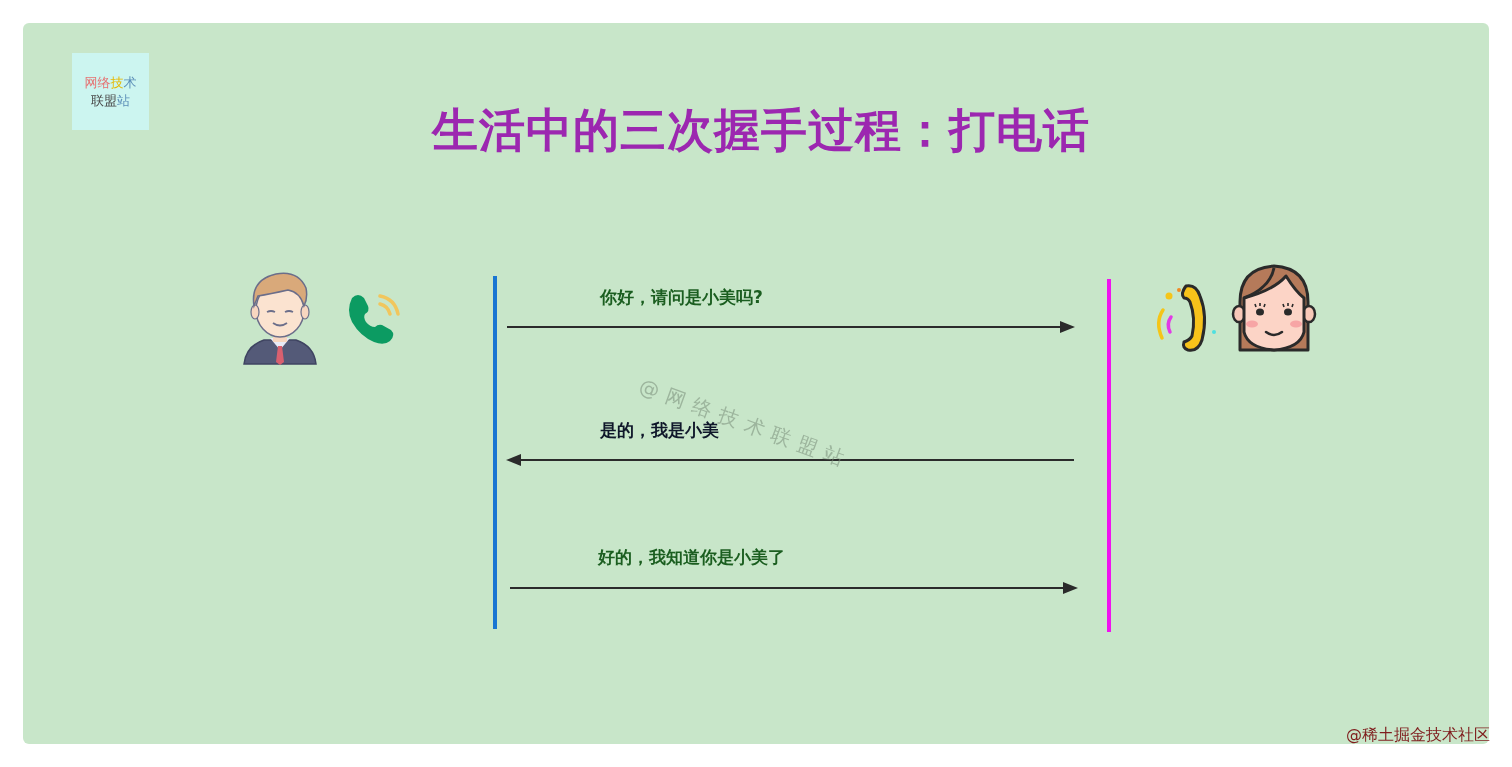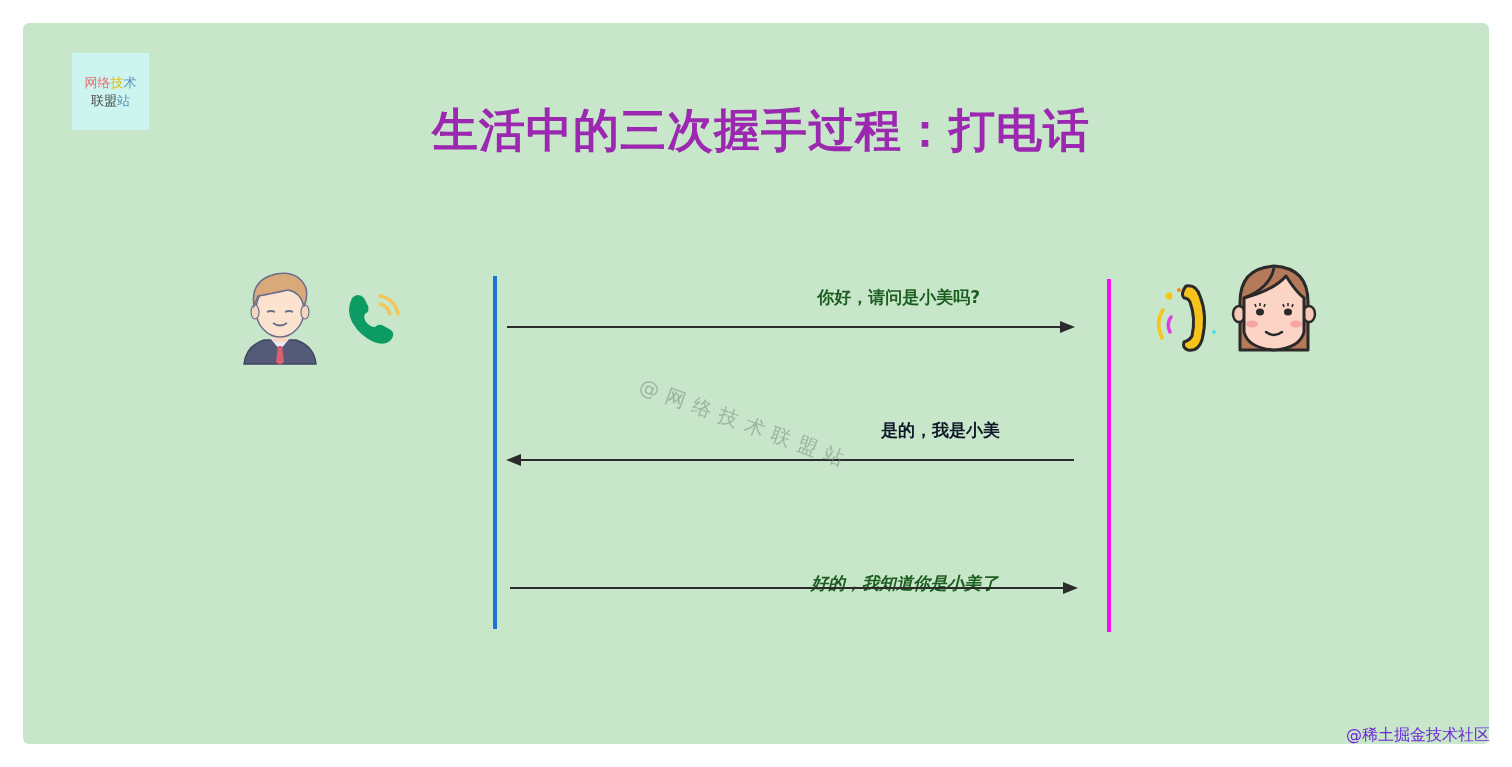--- a/index.html
+++ b/index.html
@@ -19,32 +19,32 @@
   .logo .row1, .logo .row2 { display: flex; }
   .title {
     position: absolute; left: 0; width: 1512px; top: 100px; text-align: center;
     font-size: 46px; font-weight: bold; color: #9c27b0; letter-spacing: 1px;
     padding-left: 5px;
   }
   .vline { position: absolute; width: 4px; }
   .vline.left { left: 493px; top: 276px; height: 353px; background: #1976d2; }
   .vline.right { left: 1107px; top: 279px; height: 353px; background: #f012f0; }
   .msg {
-    position: absolute; font-size: 17px; font-weight: bold; text-align: right;
+    position: absolute; font-size: 17px; font-weight: bold; text-align: left;
   }
   .arrow { position: absolute; height: 2px; background: #2b2b2b; }
   .arrowhead { position: absolute; width: 0; height: 0; border-top: 6px solid transparent; border-bottom: 6px solid transparent; }
   .arrowhead.r { border-left: 15px solid #2b2b2b; }
   .arrowhead.l { border-right: 15px solid #2b2b2b; }
   .watermark {
     position: absolute; left: 640px; top: 372px; font-size: 20px; color: rgba(120,140,120,0.55);
     letter-spacing: 8px; transform: rotate(20deg); transform-origin: left center; white-space: nowrap;
   }
   .footer {
-    position: absolute; right: 22px; top: 725px; font-size: 16px; color: #6d28d9; margin-left: 10px;
+    position: absolute; right: 22px; top: 725px; font-size: 16px; color: #7f1d1d; margin-left: 10px;
   }
   .icon { position: absolute; }
 </style>
 </head>
 <body>
 
 <div class="panel"></div>
 
 <div class="logo">
   <div class="row1">
@@ -111,19 +111,19 @@
 <div class="vline right"></div>
 
 <div class="msg" style="left:600px; width:380px; top:286px; color:#1b5e20;">你好，请问是小美吗?</div>
 <div class="arrow" style="left:507px; top:326px; width:555px;"></div>
 <div class="arrowhead r" style="left:1060px; top:321px;"></div>
 
 <div class="msg" style="left:600px; width:400px; top:419px; color:#0f172a;">是的，我是小美</div>
 <div class="arrow" style="left:520px; top:459px; width:554px;"></div>
 <div class="arrowhead l" style="left:506px; top:454px;"></div>
 
-<div class="msg" style="left:598px; width:400px; top:572px; color:#1b5e20;font-style:italic;">好的，我知道你是小美了</div>
+<div class="msg" style="left:598px; width:400px; top:546px; color:#1b5e20;">好的，我知道你是小美了</div>
 <div class="arrow" style="left:510px; top:587px; width:555px;"></div>
 <div class="arrowhead r" style="left:1063px; top:582px;"></div>
 
 <div class="watermark">@网络技术联盟站</div>
 
 <div class="footer">@稀土掘金技术社区</div>
 
 </body></html>

